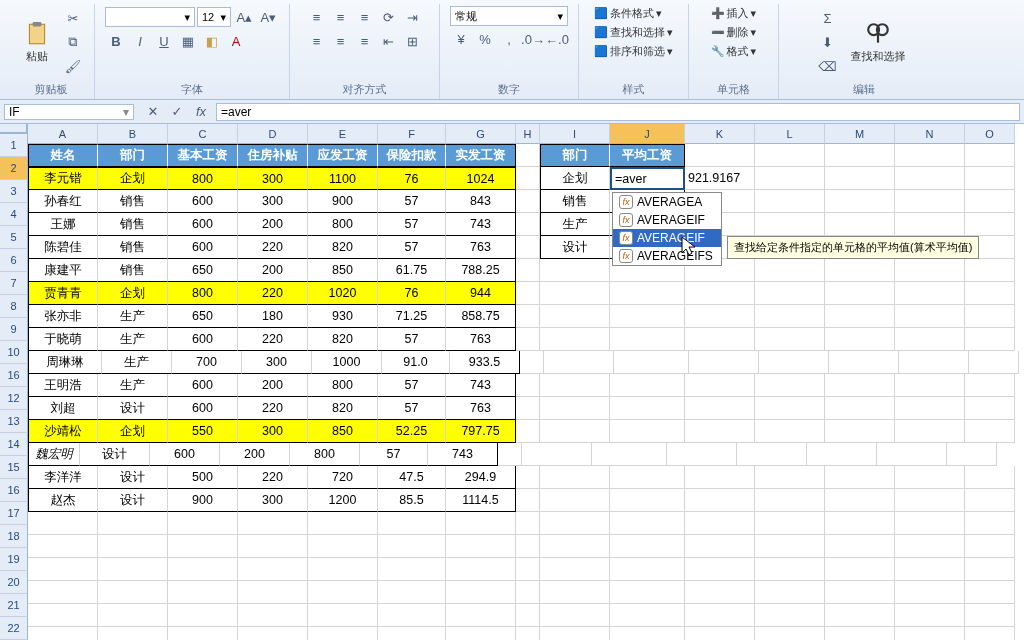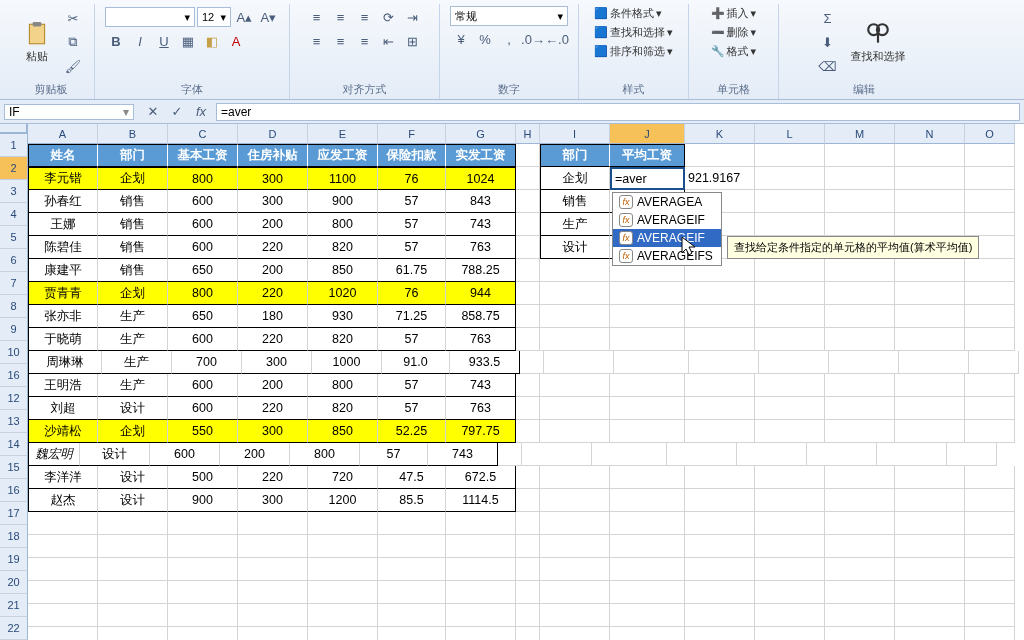--- a/index.html
+++ b/index.html
@@ -514,21 +514,21 @@
           <div class="cell colw-N" style="width: 70px;"></div>
           <div class="cell colw-O" style="width: 50px;"></div>
         </div>
         <div class="row">
           <div class="cell colw-A bb bl" style="width: 70px;">李洋洋</div>
           <div class="cell colw-B bb" style="width: 70px;">设计</div>
           <div class="cell colw-C bb" style="width: 70px;">500</div>
           <div class="cell colw-D bb" style="width: 70px;">220</div>
           <div class="cell colw-E bb" style="width: 70px;">720</div>
           <div class="cell colw-F bb" style="width: 68px;">47.5</div>
-          <div class="cell colw-G bb br" style="width: 70px;">672.5</div>
+          <div class="cell colw-G bb br" style="width: 70px;">294.9</div>
           <div class="cell colw-H" style="width: 24px;"></div>
           <div class="cell colw-I" style="width: 70px;"></div>
           <div class="cell colw-J" style="width: 75px;"></div>
           <div class="cell colw-K" style="width: 70px;"></div>
           <div class="cell colw-L" style="width: 70px;"></div>
           <div class="cell colw-M" style="width: 70px;"></div>
           <div class="cell colw-N" style="width: 70px;"></div>
           <div class="cell colw-O" style="width: 50px;"></div>
         </div>
         <div class="row">

